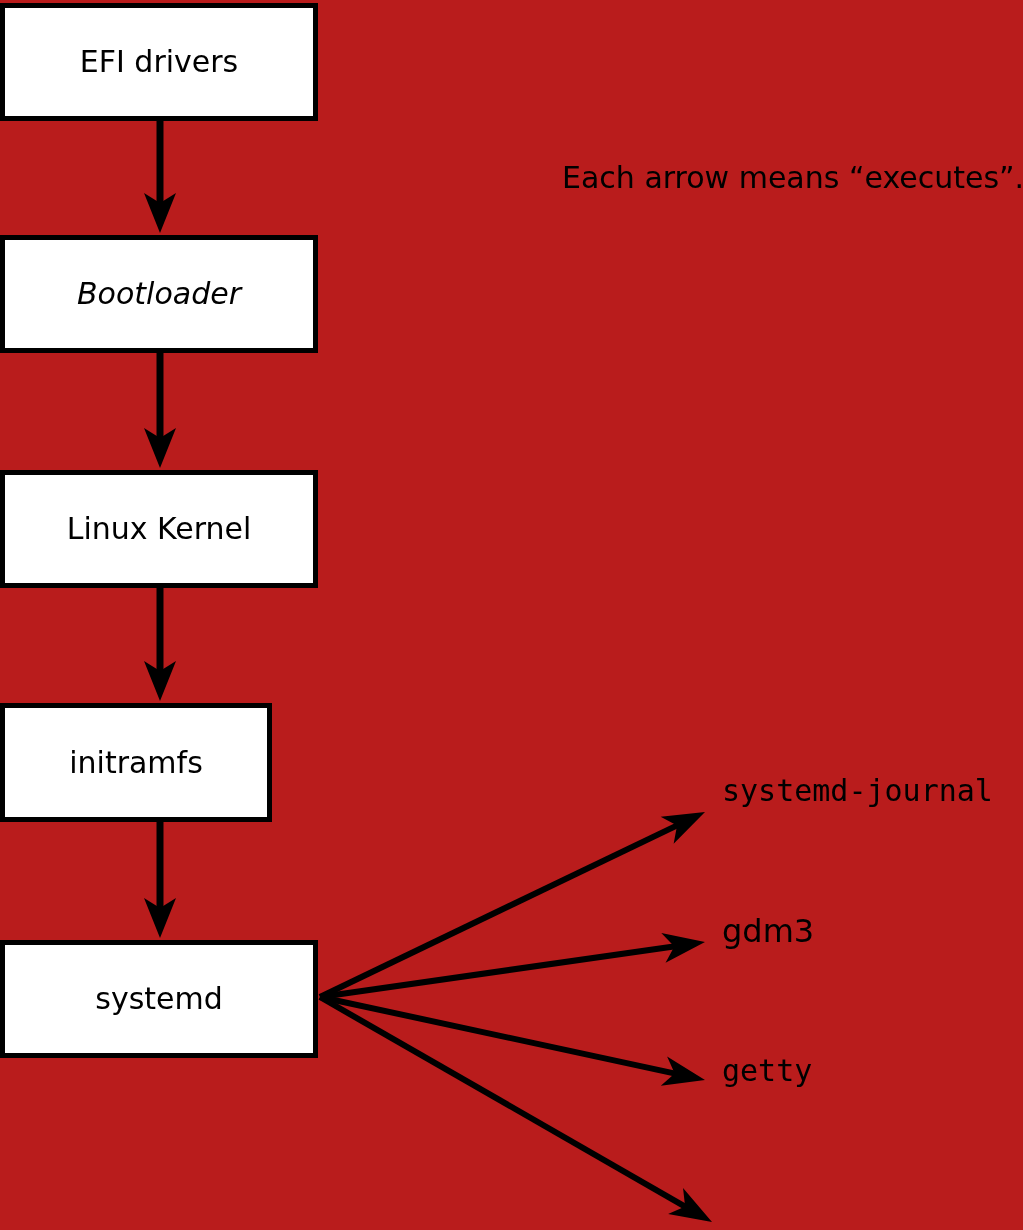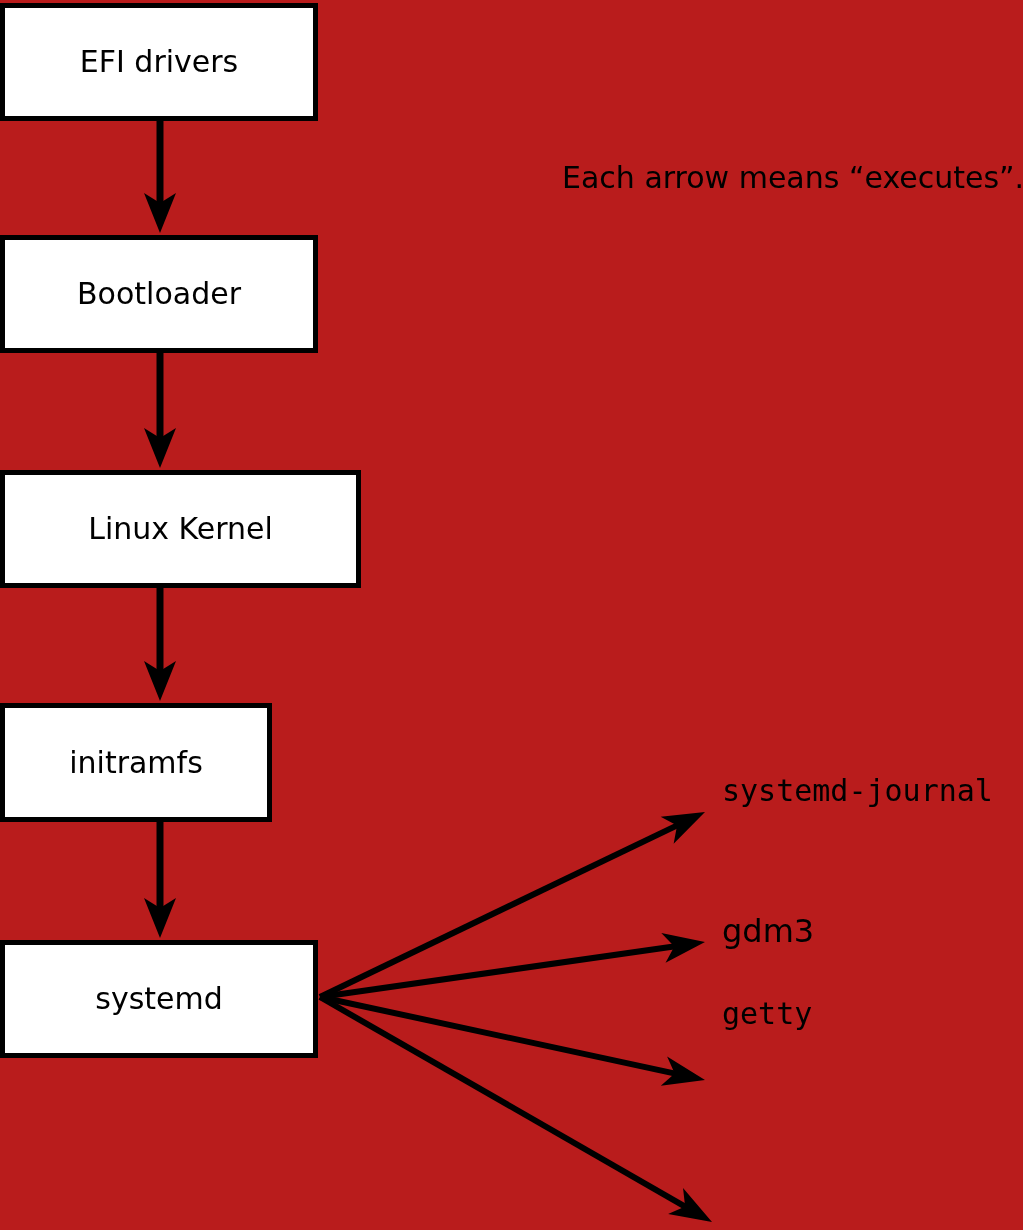--- a/index.html
+++ b/index.html
@@ -95,39 +95,39 @@
         <polygon points="705,1080 660.7821135481958,1085.811928916921 674.6962116105493,1073.4669754900665 667.1043953320024,1056.4856820884204" fill="#000000"></polygon>
         <line x1="320" y1="997" x2="687.7159226744309" y2="1208.0614352085381" stroke="#000000" stroke-width="6" stroke-linecap="butt"></line>
         <polygon points="712,1222 668.1067957305061,1214.1014799515049 685.1140572466913,1206.56801755231 683.0409722927866,1188.0828256741095" fill="#000000"></polygon>
       </g>
   </svg>
 
   <div class="stage-box" style="left:0px; top:3px; width:318px; height:118px;">
     <span class="stage-label">EFI drivers</span>
   </div>
 
-  <div class="stage-box" style="left:0px; top:235px; width:318px; height:118px;">
+  <div class="stage-box" style="left:0px; top:235px; width:318px; height:118px;font-style:italic;">
     <span class="stage-label">Bootloader</span>
   </div>
 
-  <div class="stage-box" style="left:0px; top:470px; width:361px; height:118px;">
+  <div class="stage-box" style="left:0px; top:470px; width:318px; height:118px;">
     <span class="stage-label">Linux Kernel</span>
   </div>
 
   <div class="stage-box" style="left:0px; top:703px; width:272px; height:119px;">
     <span class="stage-label">initramfs</span>
   </div>
 
   <div class="stage-box" style="left:0px; top:940px; width:318px; height:118px;">
     <span class="stage-label">systemd</span>
   </div>
 
   <div class="leaf-label mono" style="left:722px; top:776px;">systemd-journal</div>
 
   <div class="leaf-label sans" style="left:722px; top:915px;">gdm3</div>
 
-  <div class="leaf-label mono" style="left:722px; top:999px;text-align:center;">getty</div>
+  <div class="leaf-label mono" style="left:722px; top:1056px;text-align:center;">getty</div>
 
   <div class="leaf-label sans" style="left:714px; top:1196px;margin-top:32px;">sshd</div>
 
   <div id="legend-caption">Each arrow means “executes”.</div>
 
 </div>
 
 </body></html>

